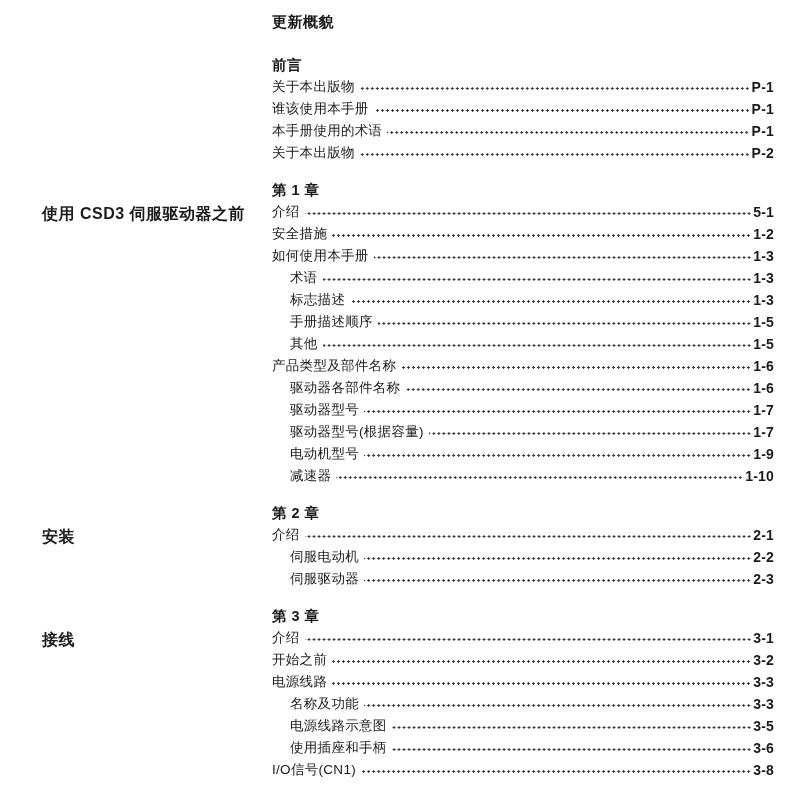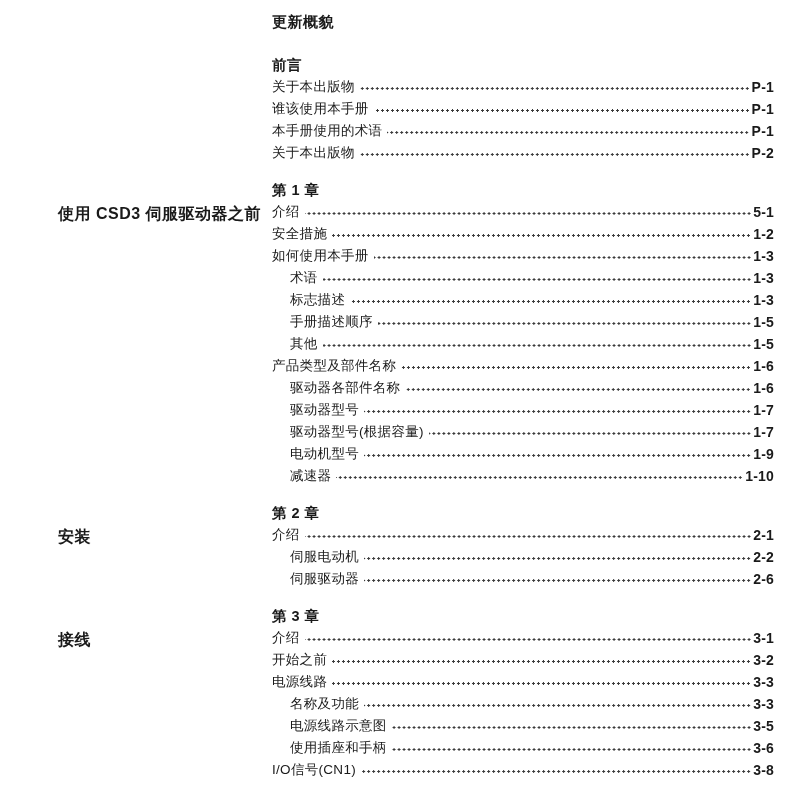--- a/index.html
+++ b/index.html
@@ -35,21 +35,20 @@
     flex-shrink: 0;
     box-sizing: border-box;
     padding-left: 42px;
   }
   .side-label {
     font-size: 16px;
     font-weight: bold;
     margin-top: 25px;
     white-space: nowrap;
     letter-spacing: 0.5px;
-    margin-left: 16px;
   }
   .content {
     flex: 1;
     padding-right: 26px;
   }
   .section-heading {
     font-size: 14.5px;
     font-weight: bold;
     line-height: 22px;
     letter-spacing: 0.5px;
@@ -211,21 +210,21 @@
             <span class="pagenum">2-1</span>
           </div>
           <div class="row lv1">
             <span class="entry-label">伺服电动机</span>
             <span class="dots"></span>
             <span class="pagenum">2-2</span>
           </div>
           <div class="row lv1">
             <span class="entry-label">伺服驱动器</span>
             <span class="dots"></span>
-            <span class="pagenum">2-6</span>
+            <span class="pagenum">2-3</span>
           </div>
         </div>
     </div>
   </div>
 
   <div class="section">
     <div class="side">
       <div class="side-label">接线</div>
     </div>
     <div class="content">

